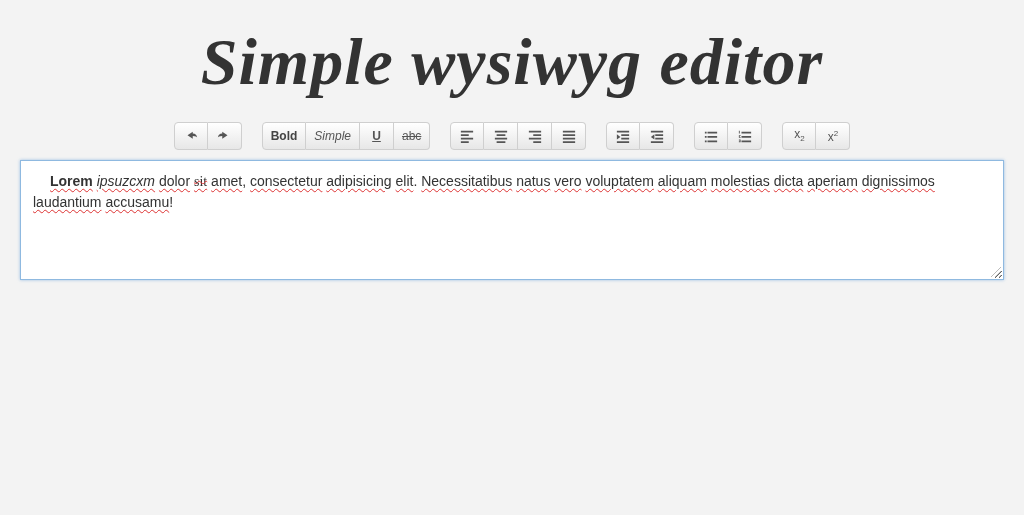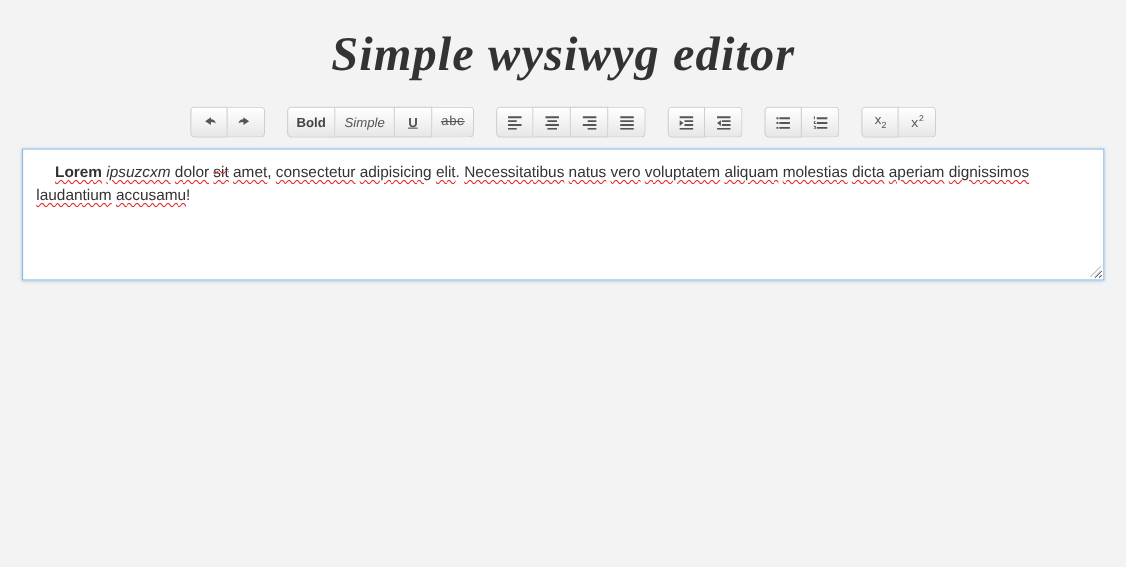--- a/index.html
+++ b/index.html
@@ -1,20 +1,20 @@
 <!DOCTYPE html>
 <html><head>
 <meta charset="utf-8">
 <style>
   * { box-sizing: border-box; margin: 0; padding: 0; }
   html, body { width: 1024px; height: 515px; background: #f3f3f3; font-family: Arial, Helvetica, sans-serif; }
   .wrap { width: 100%; display: flex; flex-direction: column; align-items: center; }
   .title {
     font-family: "Brush Script MT", "Segoe Script", cursive;
-    font-size: 44px;
+    font-size: 66px;
     color: #333;
     font-weight: 600;
     font-style: italic;
     margin-top: 24px;
     margin-bottom: 22px;
     text-align: center;
     letter-spacing: 1px;
   }
   .toolbar {
     display: flex;
@@ -35,21 +35,21 @@
     font-size: 12px;
     color: #555;
     display: inline-flex;
     align-items: center;
     justify-content: center;
     cursor: pointer;
     user-select: none;
   }
   .group .btn + .btn { border-left: none; }
   .group .btn:first-child { border-top-left-radius: 4px; border-bottom-left-radius: 4px; }
-  .group .btn:last-child  { border-top-right-radius: 4px; border-bottom-right-radius: 4px; font-family: Liberation Mono, monospace; }
+  .group .btn:last-child  { border-top-right-radius: 4px; border-bottom-right-radius: 4px; }
   .btn svg { width: 14px; height: 14px; fill: #555; display: block; }
   .btn .lbl { line-height: 1; }
   .btn .bold-lbl { font-weight: 700; color:#444; }
   .btn .italic-lbl { font-style: italic; }
   .btn .underline-lbl { text-decoration: underline; font-weight: 700; }
   .btn .strike-lbl { text-decoration: line-through; }
   .btn .sup { font-size: 8px; vertical-align: super; }
   .btn .sub { font-size: 8px; vertical-align: sub; }
 
   .editor {
@@ -68,21 +68,21 @@
   }
   .editor .word {
     text-decoration-line: underline;
     text-decoration-style: wavy;
     text-decoration-color: #d33;
     text-decoration-thickness: 1px;
     text-underline-offset: 2px;
   }
   .editor .b { font-weight: 700; padding-left: 17px; }
   .editor .i { font-style: italic; }
-  .editor .s { text-decoration-line: line-through underline; text-decoration-style: wavy; text-decoration-color: #d33; }
+  .editor .s { text-decoration-line: line-through underline; text-decoration-style: wavy; text-decoration-color: #d33; font-family: Liberation Serif, serif; }
   .resize-grip {
     position: absolute; right: 2px; bottom: 2px; width: 10px; height: 10px;
   }
   .resize-grip svg { width:10px; height:10px; display:block; }
 </style>
 </head>
 <body>
 
 <div class="wrap">
   <div class="title">Simple wysiwyg editor</div>

